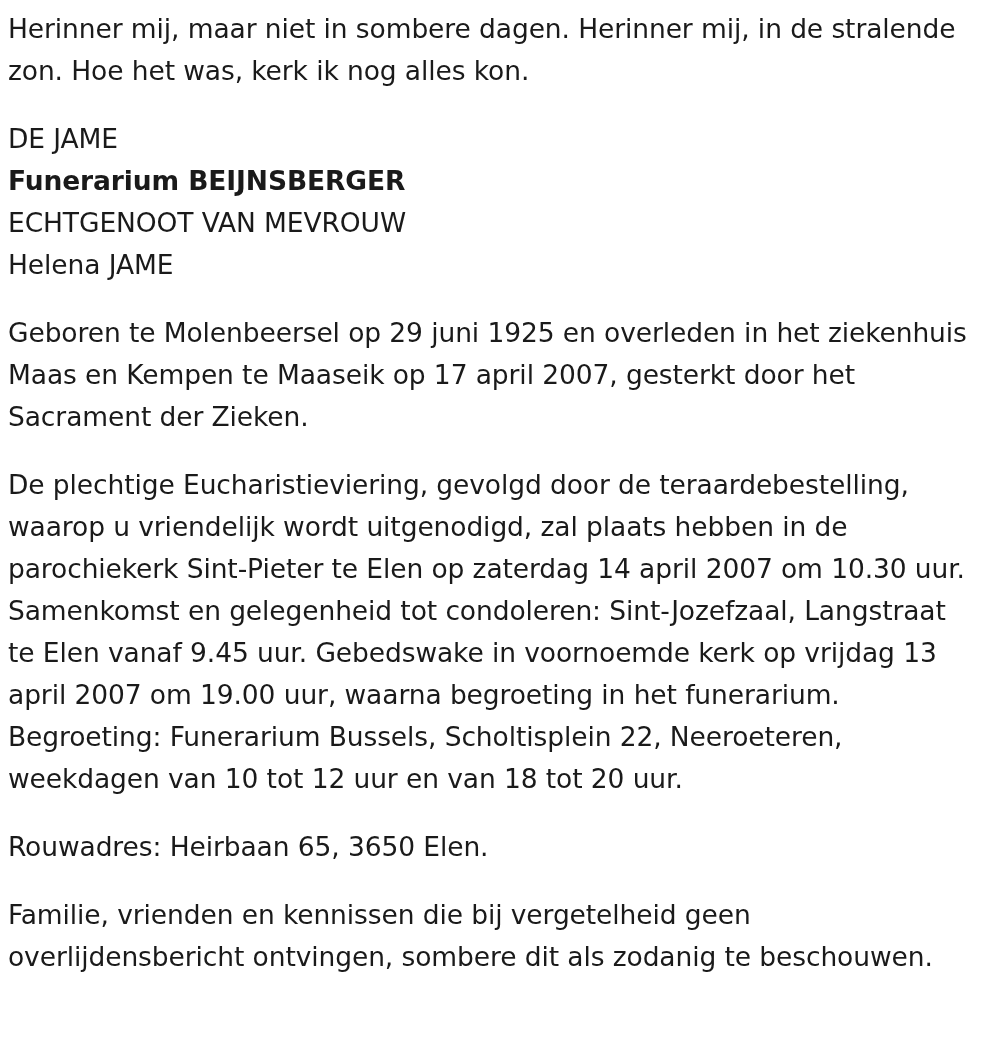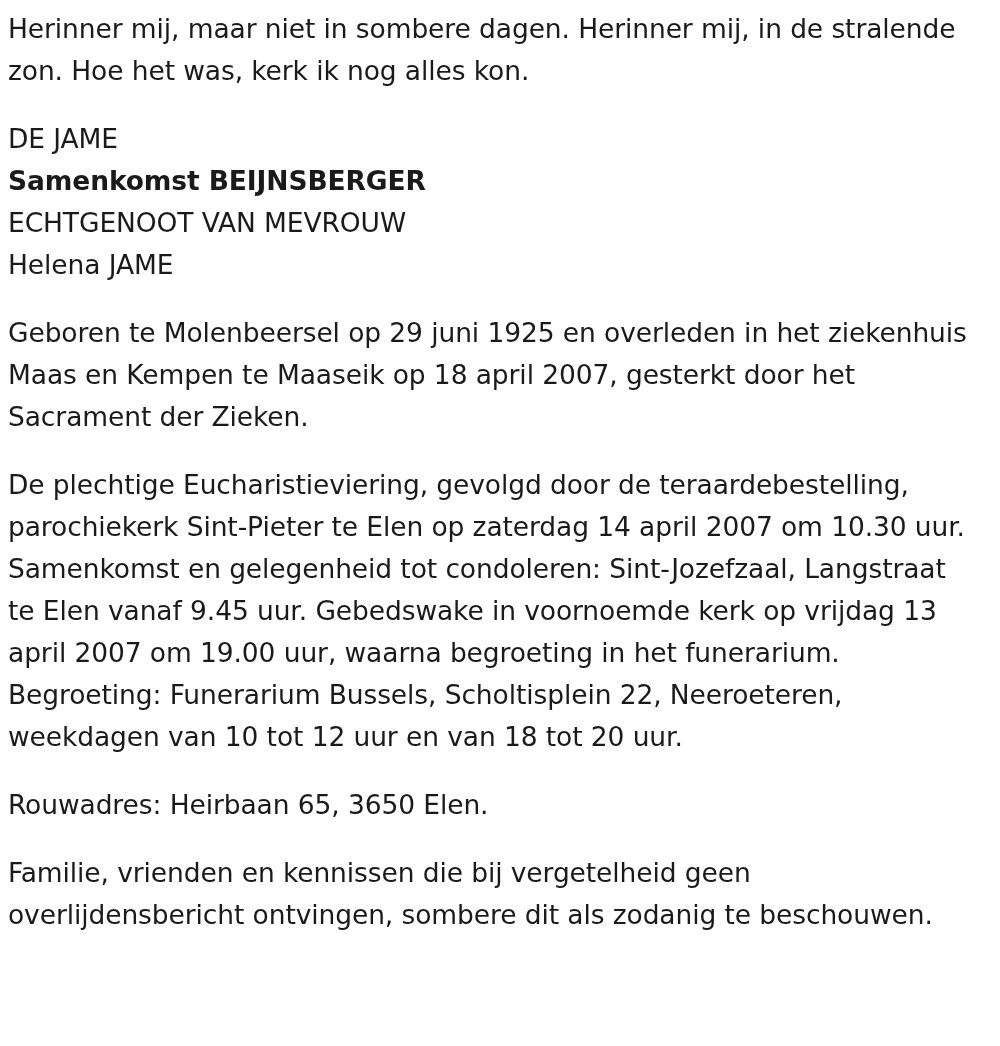--- a/index.html
+++ b/index.html
@@ -46,33 +46,34 @@
 
 <div class="page">
 
   <div class="block">
     <div class="line">Herinner mij, maar niet in sombere dagen. Herinner mij, in de stralende</div>
     <div class="line">zon. Hoe het was, kerk ik nog alles kon.</div>
   </div>
 
   <div class="block names">
     <div class="line">DE JAME</div>
-    <div class="line bold">Samenkomst BEIJNSBERGER</div>
+    <div class="line bold">Funerarium BEIJNSBERGER</div>
     <div class="line">ECHTGENOOT VAN MEVROUW</div>
     <div class="line">Helena JAME</div>
   </div>
 
   <div class="block">
     <div class="line">Geboren te Molenbeersel op 29 juni 1925 en overleden in het ziekenhuis</div>
-    <div class="line">Maas en Kempen te Maaseik op 18 april 2007, gesterkt door het</div>
+    <div class="line">Maas en Kempen te Maaseik op 17 april 2007, gesterkt door het</div>
     <div class="line">Sacrament der Zieken.</div>
   </div>
 
   <div class="block">
     <div class="line">De plechtige Eucharistieviering, gevolgd door de teraardebestelling,</div>
+    <div class="line">waarop u vriendelijk wordt uitgenodigd, zal plaats hebben in de</div>
     <div class="line">parochiekerk Sint-Pieter te Elen op zaterdag 14 april 2007 om 10.30 uur.</div>
     <div class="line">Samenkomst en gelegenheid tot condoleren: Sint-Jozefzaal, Langstraat</div>
     <div class="line">te Elen vanaf 9.45 uur. Gebedswake in voornoemde kerk op vrijdag 13</div>
     <div class="line">april 2007 om 19.00 uur, waarna begroeting in het funerarium.</div>
     <div class="line">Begroeting: Funerarium Bussels, Scholtisplein 22, Neeroeteren,</div>
     <div class="line">weekdagen van 10 tot 12 uur en van 18 tot 20 uur.</div>
   </div>
 
   <div class="block">
     <div class="line">Rouwadres: Heirbaan 65, 3650 Elen.</div>

